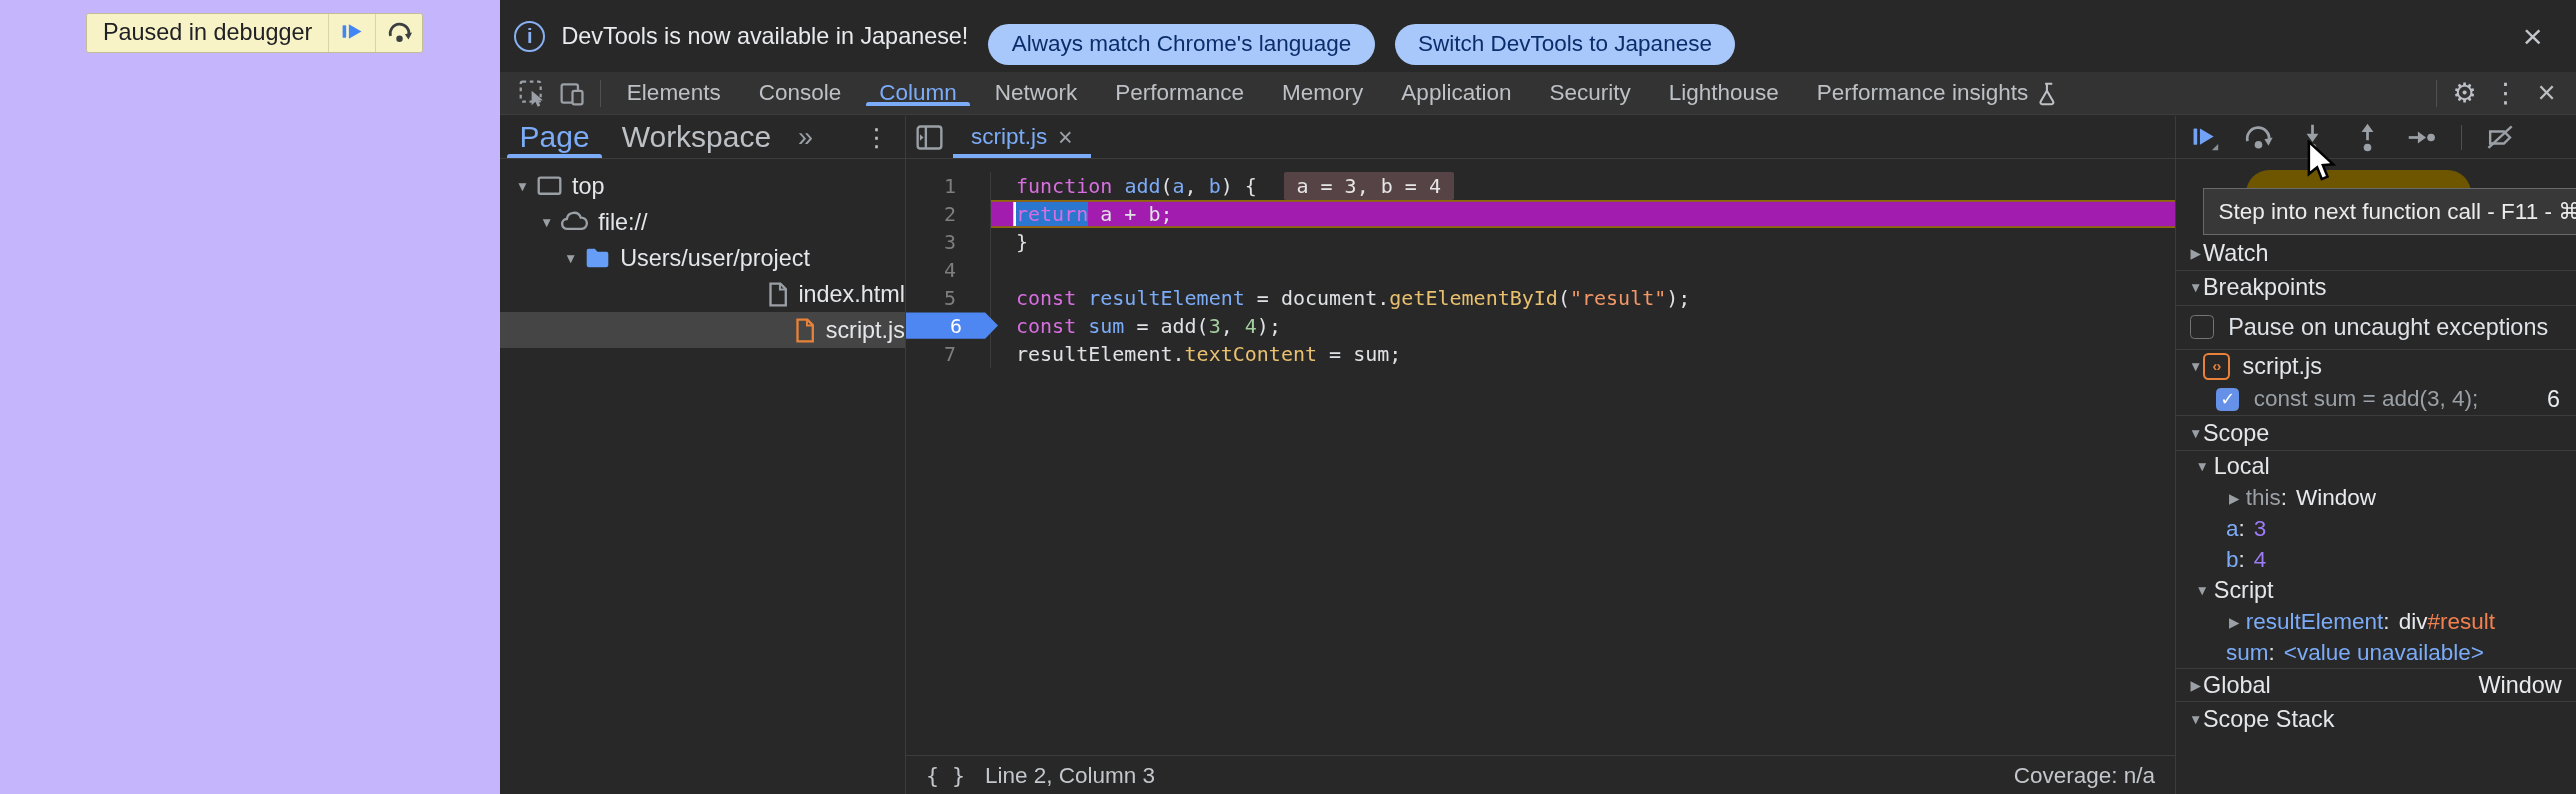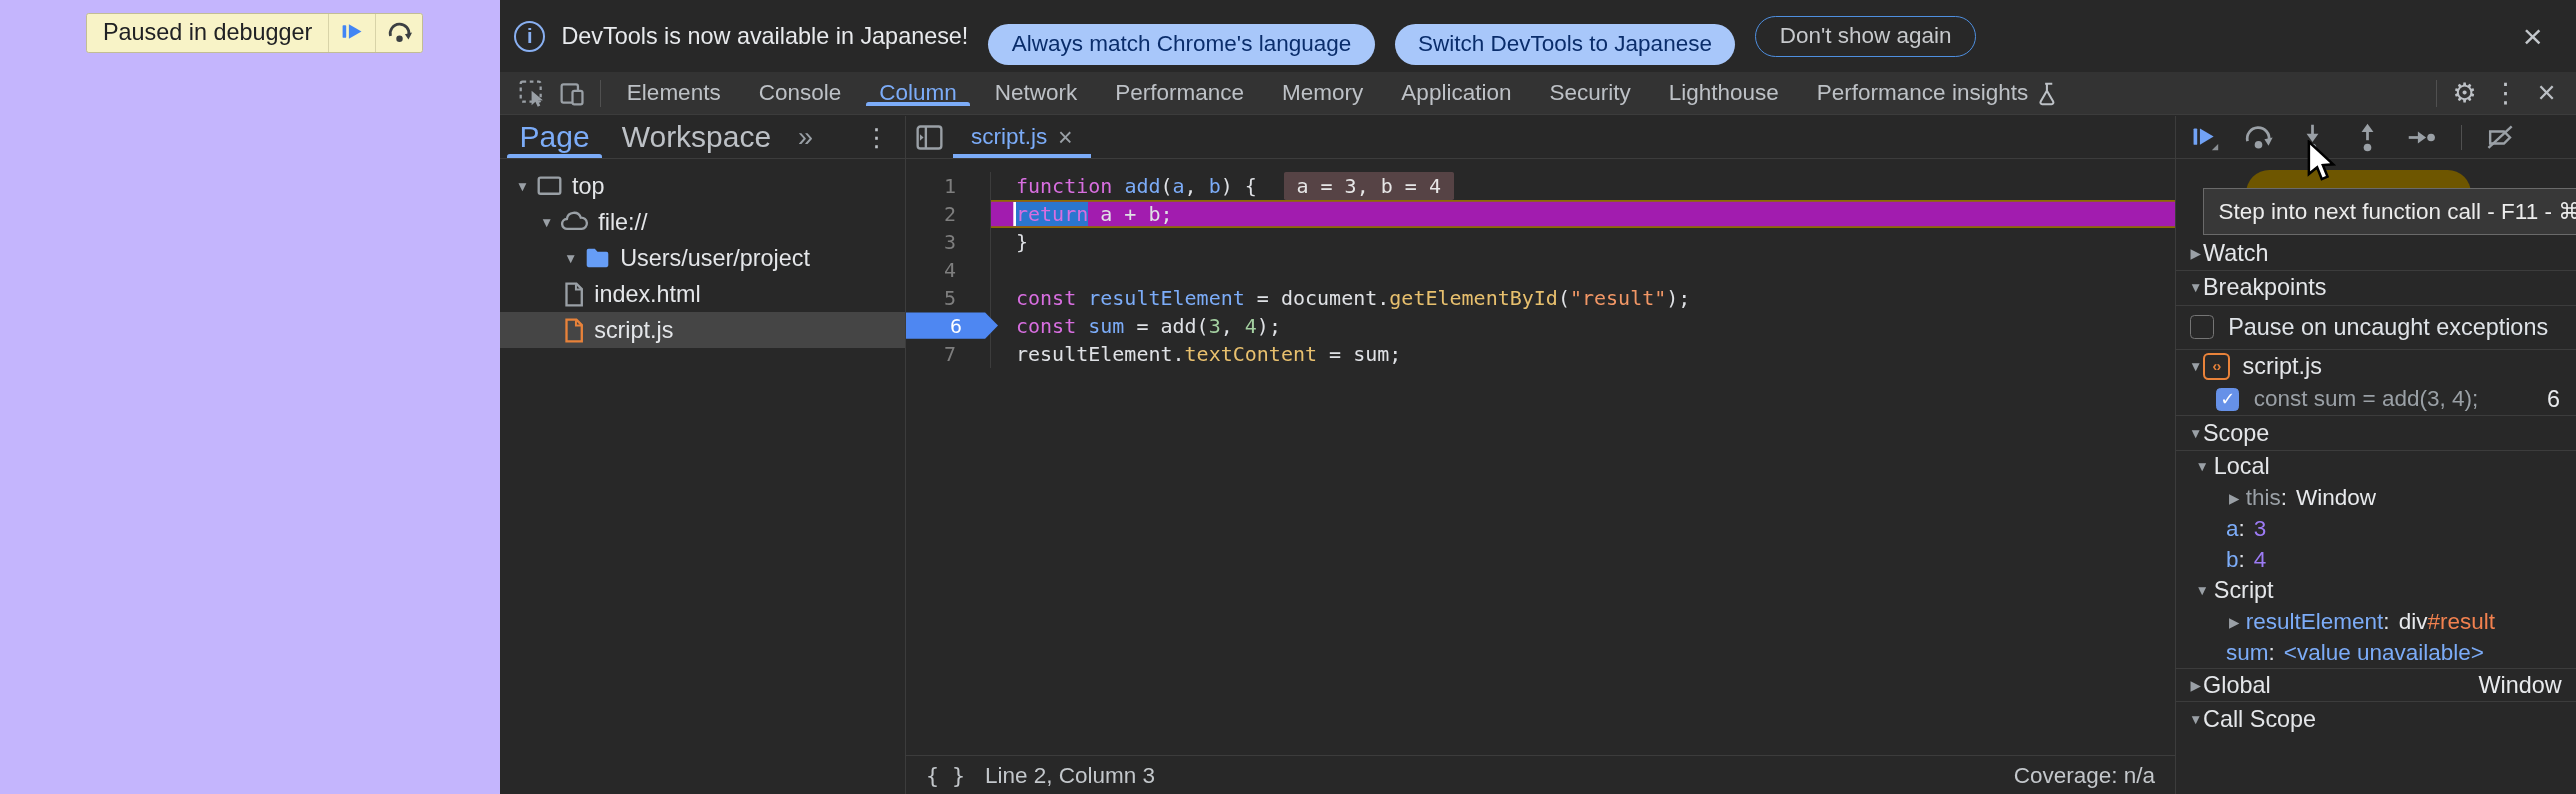--- a/index.html
+++ b/index.html
@@ -52,21 +52,21 @@
   .nav-tab.active { color:#7cacf8; }
   .nav-tab.active::after { content:""; position:absolute; left:3.6px; right:3.6px; bottom:0; height:4.5px; background:#7cacf8; border-radius:2.7px 2.7px 0 0; }
   .nav-more { display:flex; align-items:center; font-size:27px; color:#9aa0a6; padding:0 10.8px; cursor:pointer; }
   .nav-tabbar .spacer { flex:1; }
   .nav-kebab { display:flex; align-items:center; padding:0 16px; color:#bdc1c6; font-size:25px; cursor:pointer; }
   .tree { padding-top:9px; }
   .tree-row { height:36px; display:flex; align-items:center; font-size:23.4px; color:#e4e6e9; cursor:pointer; white-space:nowrap; }
   .tree-row.selected { background:#454545; }
   .tw { display:inline-flex; width:23.4px; justify-content:center; color:#9aa0a6; font-size:13.5px; flex:0 0 auto; }
   .tree-icon { margin:0 9px 0 1.8px; display:flex; flex:0 0 auto; }
-  .d0 { padding-left:10.8px; } .d1 { padding-left:35px; } .d2 { padding-left:59px; } .d3 { padding-left:60px; }
+  .d0 { padding-left:10.8px; } .d1 { padding-left:35px; } .d2 { padding-left:59px; } .d3 { padding-left:83px;justify-content:flex-end; }
 
   
   .ed-tabbar { height:43px; border-bottom:0.9px solid #3c3c3c; display:flex; align-items:stretch; }
   .ed-panelbtn { width:47px; display:flex; align-items:center; justify-content:center; color:#9aa0a6; cursor:pointer; }
   .ed-tab { position:relative; display:flex; align-items:center; gap:10.8px; padding:0 18px; font-size:22.5px; color:#7cacf8; cursor:pointer; }
   .ed-tab::after { content:""; position:absolute; left:0; right:0; bottom:0; height:4.5px; background:#7cacf8; }
   .ed-tab .tab-close { color:#9aa0a6; font-size:25px; }
   .code-area { flex:1; position:relative; padding-top:12.6px; font-family:"DejaVu Sans Mono", monospace; font-size:20px; overflow:hidden; }
   .code-row { display:flex; height:28px; line-height:28px; }
   .gutter { flex:0 0 85px; position:relative; text-align:right; padding-right:34px; color:#7e7e7e; border-right:0.9px solid #3c3c3c; }
@@ -145,21 +145,20 @@
     </div>
   </div>
 
   <div class="devtools">
 
     <div class="infobar">
       <div class="info-icon">i</div>
       <div class="infobar-msg">DevTools is now available in Japanese!</div>
       <div class="pill filled">Always match Chrome's language</div>
       <div class="pill filled">Switch DevTools to Japanese</div>
-      <div class="pill outline">Don't show again</div>
       <div class="infobar-close">×</div>
     </div>
 
     <div class="main-toolbar">
       <div class="tb-icon">
         <svg width="29" height="29" viewBox="0 0 32 32">
             <rect x="3" y="3" width="22" height="22" rx="2" fill="none" stroke="#9aa0a6" stroke-width="2.5" stroke-dasharray="4 4"></rect>
             <path d="M15 13 L15 29 L19.2 25.2 L21.8 30.6 L24.6 29.2 L22 24 L27.5 23.4 Z" fill="#9aa0a6"></path>
           </svg>
       </div>
@@ -454,21 +453,21 @@
         <div class="divider"></div>
         <div class="global-row">
           <span class="tw">▶</span>
           <span>Global</span>
           <span class="spacer"></span>
           <span class="global-val">Window</span>
         </div>
         <div class="divider"></div>
         <div class="sect-row">
           <span class="tw">▼</span>
-          <span>Call Scope</span>
+          <span>Scope Stack</span>
         </div>
       </div>
     </div>
 
     <div class="cursor">
       <svg width="40" height="43" viewBox="0 0 22 24">
           <path d="M2 1 L2 19 L6.6 15.2 L9.2 21.8 L12.4 20.4 L9.8 14 L15.6 13.6 Z" fill="#ffffff" stroke="#000000" stroke-width="1.4"></path>
         </svg>
     </div>
   </div>

